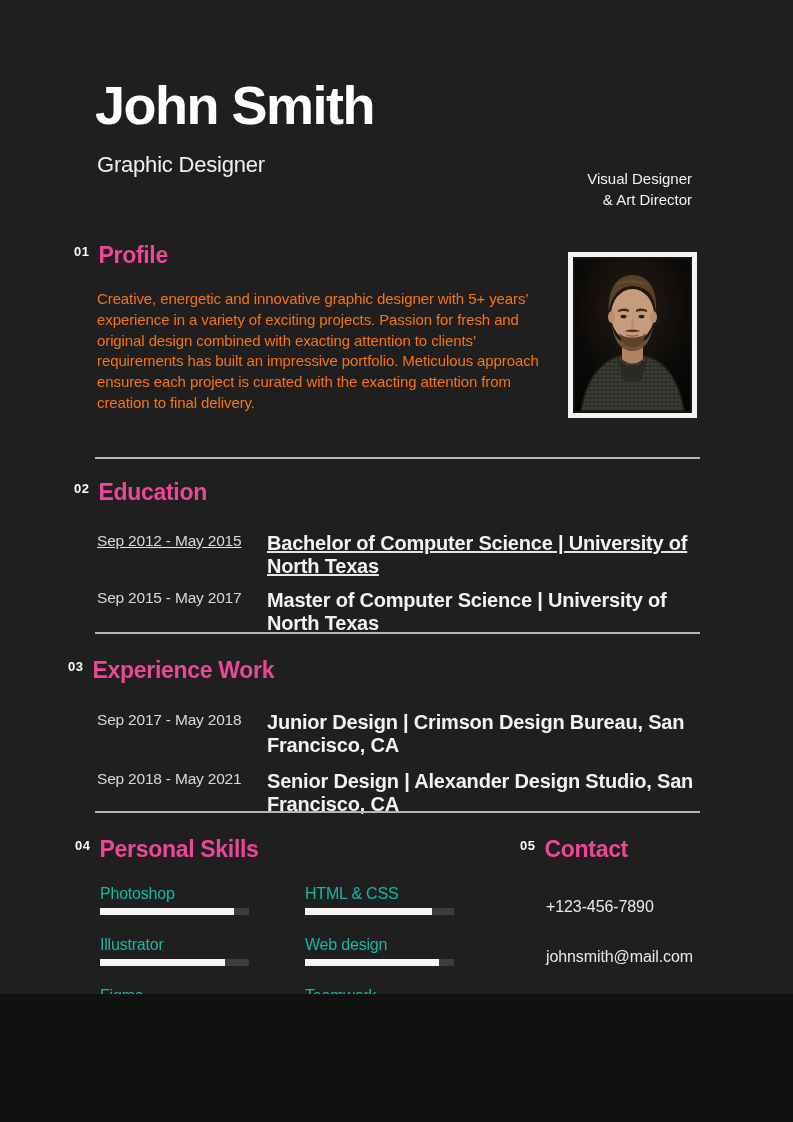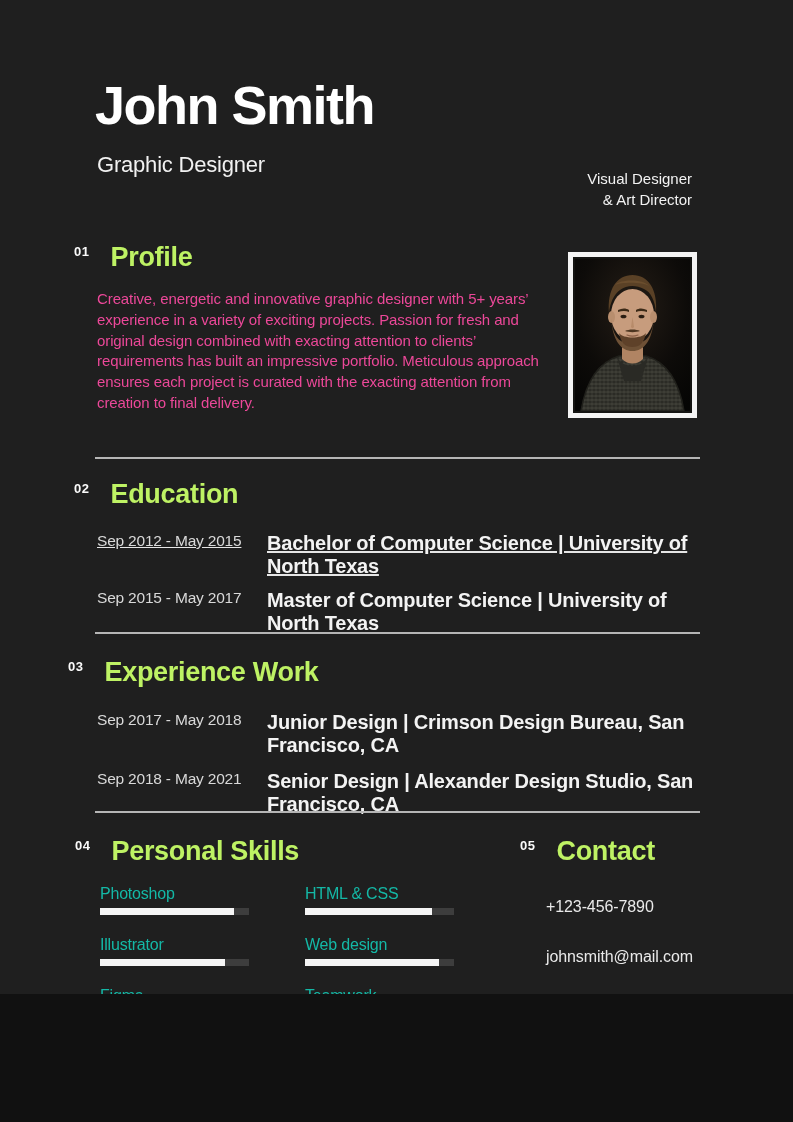--- a/index.html
+++ b/index.html
@@ -27,25 +27,25 @@
   }
   .tagline {
     right:101px; top:168px;
     text-align:right;
     font-size:15px; line-height:21px; color:#f2f2f2;
   }
 
   
   .section-head { display:flex; align-items:flex-start; gap:9px; }
   .sec-num { font-size:13px; font-weight:600; color:#fafafa; margin-top:1px; letter-spacing:0.5px; }
-  .sec-title { font-size:27px; font-weight:700; color:#bef264; letter-spacing:-0.3px; line-height:1.1;margin-left:12px; }
+  .sec-title { font-size:23px; font-weight:700; color:#ec4899; letter-spacing:-0.3px; line-height:1.1; }
 
   .profile-body {
     left:97px; top:289px; width:448px;
-    font-size:15px; line-height:20.8px; color:#ec4899;
+    font-size:15px; line-height:20.8px; color:#f97316;
     letter-spacing:-0.1px;
   }
 
   
   .photo-frame {
     left:568px; top:252px; width:129px; height:166px;
     background:#f4f4f4; padding:5px; box-sizing:border-box;
   }
   .photo-inner {
     width:100%; height:100%;

